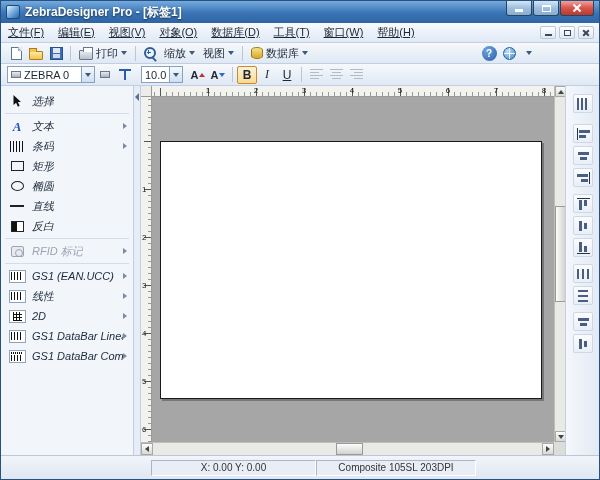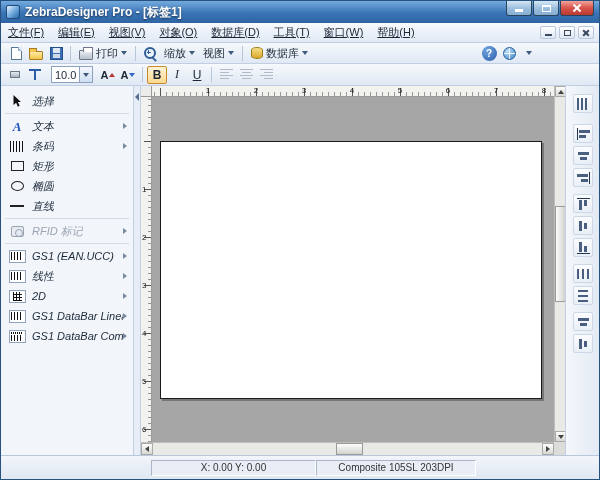--- a/index.html
+++ b/index.html
@@ -281,20 +281,27 @@
     </div>
     <div class="tbtn">
         <span class="i-globe"></span>
       </div>
     <div class="tbtn" style="margin-right:55px">
         <span class="caret"></span>
       </div>
   </div>
 
   <div class="toolbar t2">
+    <div class="combo font-combo">
+      <span class="mini-printer"></span>
+      <span class="cval">ZEBRA 0</span>
+      <span class="cbtn">
+          <span class="caret"></span>
+        </span>
+    </div>
     <div class="tbtn">
         <span class="mini-printer" style="margin:0"></span>
       </div>
     <div class="tbtn">
         <span class="i-tt"></span>
       </div>
     <div class="combo size-combo">
       <span class="cval">10.0</span>
       <span class="cbtn">
           <span class="caret"></span>
@@ -366,20 +373,26 @@
         <span class="ticon">
             <span class="i-ellipse"></span>
           </span>
         <span class="tlabel">椭圆</span>
       </div>
       <div class="tb-item">
         <span class="ticon">
             <span class="i-line"></span>
           </span>
         <span class="tlabel">直线</span>
+      </div>
+      <div class="tb-item">
+        <span class="ticon">
+            <span class="i-inverse"></span>
+          </span>
+        <span class="tlabel">反白</span>
       </div>
       <div class="tb-sep"></div>
       <div class="tb-item disabled">
         <span class="ticon">
             <span class="i-rfid"></span>
           </span>
         <span class="tlabel">RFID 标记</span>
         <span class="chev"></span>
       </div>
       <div class="tb-sep"></div>

